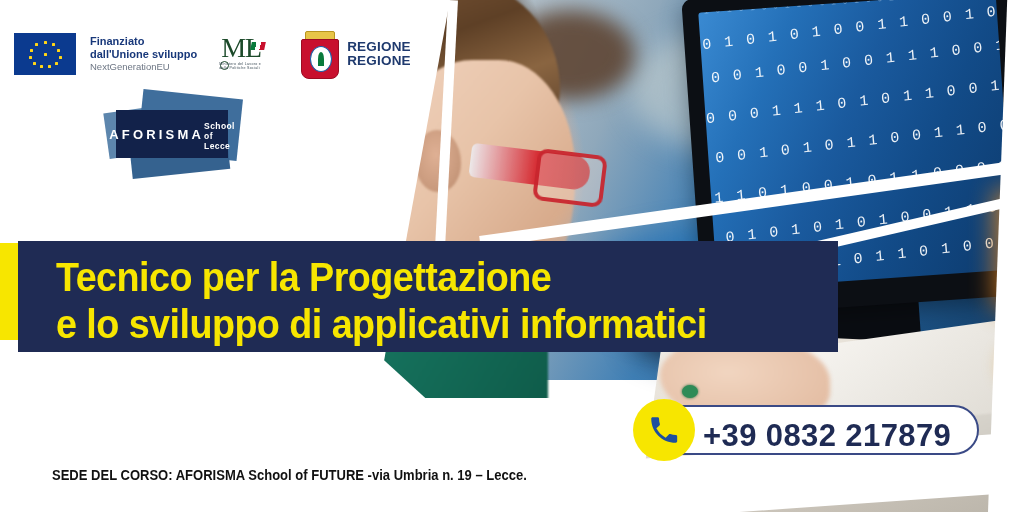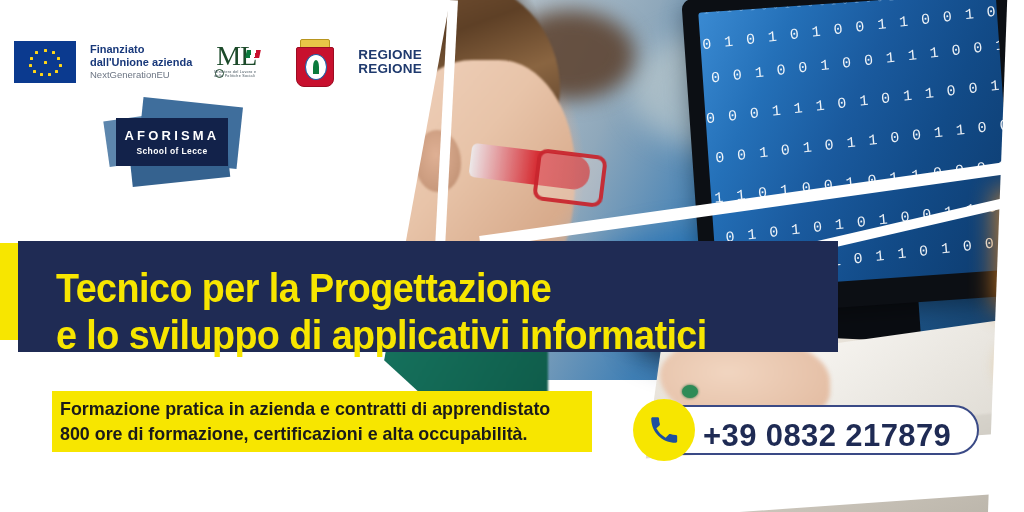--- a/index.html
+++ b/index.html
@@ -86,68 +86,68 @@
   .cut-diag1{left:150px;top:236px;width:560px;height:12px;transform:rotate(-8deg);transform-origin:left center;}
   .cut-diag2{left:250px;top:296px;width:520px;height:10px;transform:rotate(-13deg);transform-origin:left center;}
   .cut-bottomband{left:0;top:398px;width:694px;height:130px;
     clip-path:polygon(0 0,34% 0,24% 100%,0 100%);}
   .cut-rightwhite{left:640px;top:0;width:60px;height:512px;background:#fff;
     clip-path:polygon(62% 0,100% 0,100% 100%,30% 100%);}
   .cut-white-bottom{left:150px;top:470px;width:560px;height:60px;background:#fff;
     transform:rotate(-4deg);transform-origin:left top;}
 
   
-  .logos{position:absolute;left:0;top:16px;width:340px;height:175px;}
+  .logos{position:absolute;left:0;top:8px;width:340px;height:175px;}
   .logo-row{position:absolute;left:14px;top:23px;display:flex;align-items:center;gap:14px;}
   .eu-flag{width:60px;height:40px;background:#0b3a8f;position:relative;flex:none;border:1px solid #0b3a8f;}
   .eu-star{position:absolute;width:3px;height:3px;background:#ffd617;border-radius:.5px;}
   .eu-text{line-height:1.12;}
   .eu-text .l1{font-size:11px;font-weight:bold;color:#18387a;white-space:nowrap;}
   .eu-text .l2{font-size:9.5px;color:#6d7684;margin-top:2px;white-space:nowrap;}
 
   .ml-logo{position:relative;width:52px;height:44px;flex:none;margin-left:8px;}
   .ml-logo .mglyph{position:absolute;left:2px;top:0;font-family:"Liberation Serif",serif;
     font-size:28px;color:#1c4a2a;letter-spacing:-1px;}
   .ml-logo .tricolor{position:absolute;left:32px;top:10px;width:14px;height:8px;
     background:linear-gradient(90deg,#0a7a3c 33%,#ffffff 33% 66%,#c8102e 66%);transform:skewX(-12deg);}
   .ml-logo .mlsub{position:absolute;left:0;top:30px;font-size:3.6px;color:#3a4a55;
     letter-spacing:.3px;line-height:4.4px;width:52px;}
   .ml-logo .mlcirc{position:absolute;left:1px;top:29px;width:7px;height:7px;border:.8px solid #1c4a2a;border-radius:50%;}
 
-  .rp{display:flex;align-items:center;gap:24px;margin-left:14px;}
+  .rp{display:flex;align-items:center;gap:8px;margin-left:14px;}
   .rp-shield{position:relative;width:40px;height:46px;flex:none;}
   .rp-crown{position:absolute;left:6px;top:0;width:28px;height:9px;background:#e8c547;
     border:1px solid #b8951f;border-radius:2px 2px 0 0;}
   .rp-body{position:absolute;left:2px;top:8px;width:36px;height:38px;background:#c8102e;
     border:1.5px solid #9c0c22;border-radius:2px 2px 8px 8px;}
   .rp-inner{position:absolute;left:8px;top:6px;width:20px;height:24px;background:#fff;border-radius:50%;
     border:1.5px solid #1f5fa8;}
   .rp-tree{position:absolute;left:7px;top:5px;width:6px;height:14px;background:#0a7a3c;border-radius:50% 50% 0 0;}
   .rp-text{font-size:13.5px;font-weight:bold;color:#1f3a6e;line-height:1.05;letter-spacing:.2px;}
 
   
   .afo{position:absolute;left:100px;top:80px;width:142px;height:90px;}
   .afo-sh{position:absolute;background:#4a7aa7;}
   .afo-sh1{left:6px;top:18px;width:104px;height:46px;transform:rotate(-8deg);background:#5d86ad;}
   .afo-sh2{left:40px;top:6px;width:100px;height:62px;transform:rotate(6deg);background:#3f6e9c;}
   .afo-sh3{left:30px;top:38px;width:98px;height:48px;transform:rotate(-6deg);background:#35628f;}
   .afo-box{position:absolute;left:16px;top:22px;width:112px;height:48px;background:#12224a;
-    display:flex;flex-direction:column;align-items:center;justify-content:center;}
+    display:flex;align-items:center;justify-content:center;}
   .afo-box .n1{color:#fff;font-size:13px;font-weight:bold;letter-spacing:3.2px;}
   .afo-box .n2{color:#fff;font-size:8.5px;font-weight:bold;letter-spacing:.4px;margin-top:3px;}
 
   
   .corso{position:absolute;left:20px;top:196px;background:#f7e600;padding:6px 22px 7px 32px;}
   .corso span{font-size:28px;font-weight:bold;color:#1f2b54;letter-spacing:-.3px;
     font-stretch:condensed;white-space:nowrap;}
 
   .yellow-bar{position:absolute;left:0;top:243px;width:22px;height:97px;background:#f7e600;}
 
   .title-box{position:absolute;left:18px;top:241px;width:820px;height:111px;background:#1f2b54;}
-  .title-box .t-inner{position:absolute;left:38px;top:24px;}
+  .title-box .t-inner{position:absolute;left:38px;top:13px;}
   .title-box .t1,.title-box .t2{color:#f7e600;font-weight:bold;white-space:nowrap;
     font-stretch:condensed;transform:scaleX(.92);transform-origin:left center;}
   .title-box .t1{font-size:41px;line-height:47px;letter-spacing:-.6px;}
   .title-box .t2{font-size:41px;line-height:47px;letter-spacing:-.6px;}
 
   .sub1{position:absolute;left:52px;top:356px;background:#f7e600;padding:4px 10px 3px 8px;}
   .sub1 span{font-size:19px;font-weight:bold;color:#1a1a1a;font-stretch:condensed;
     transform:scaleX(.94);transform-origin:left center;display:inline-block;white-space:nowrap;}
   .sub2{position:absolute;left:52px;top:391px;background:#f7e600;padding:5px 10px 6px 8px;}
   .sub2 .s-line{font-size:19px;font-weight:bold;color:#1a1a1a;font-stretch:condensed;
@@ -233,21 +233,21 @@
         <div class="eu-star" style="left:33px;top:31px"></div>
         <div class="eu-star" style="left:25px;top:31px"></div>
         <div class="eu-star" style="left:18px;top:28px"></div>
         <div class="eu-star" style="left:14px;top:22px"></div>
         <div class="eu-star" style="left:15px;top:15px"></div>
         <div class="eu-star" style="left:20px;top:9px"></div>
         <div class="eu-star" style="left:29px;top:19px"></div>
       </div>
       <div class="eu-text">
         <div class="l1">Finanziato</div>
-        <div class="l1">dall'Unione azienda</div>
+        <div class="l1">dall'Unione sviluppo</div>
         <div class="l2">NextGenerationEU</div>
       </div>
 
       <div class="ml-logo">
         <div class="mglyph">ML</div>
         <div class="tricolor"></div>
         <div class="mlcirc"></div>
         <div class="mlsub">Ministero del Lavoro e delle Politiche Sociali</div>
       </div>
 
@@ -282,25 +282,24 @@
   <div class="yellow-bar"></div>
 
   <div class="title-box">
     <div class="t-inner">
       <div class="t1">Tecnico per la Progettazione</div>
       <div class="t2">e lo sviluppo di applicativi informatici</div>
     </div>
   </div>
 
 
-  <div class="sub2">
-    <span class="s-line">Formazione pratica in azienda e contratti di apprendistato</span>
-    <span class="s-line">800 ore di formazione, certificazioni e alta occupabilità.</span>
-  </div>
-
+
+  <div class="sede">
+    <span>SEDE DEL CORSO: AFORISMA School of FUTURE -via Umbria n. 19 – Lecce.</span>
+  </div>
 
   <div class="phone">
     <span class="phone-num">+39 0832 217879</span>
   </div>
   <div class="phone-badge">
     <svg viewBox="0 0 24 24" aria-hidden="true">
       <path fill="#1d4f9e" d="M6.6 10.8c1.4 2.8 3.8 5.2 6.6 6.6l2.2-2.2c.3-.3.7-.4 1.1-.3 1.2.4 2.5.6 3.8.6.6 0 1 .4 1 1V20c0 .6-.4 1-1 1C10.6 21 3 13.4 3 4c0-.6.4-1 1-1h3.5c.6 0 1 .4 1 1 0 1.3.2 2.6.6 3.8.1.4 0 .8-.3 1.1l-2.2 1.9z"></path>
     </svg>
   </div>
 

